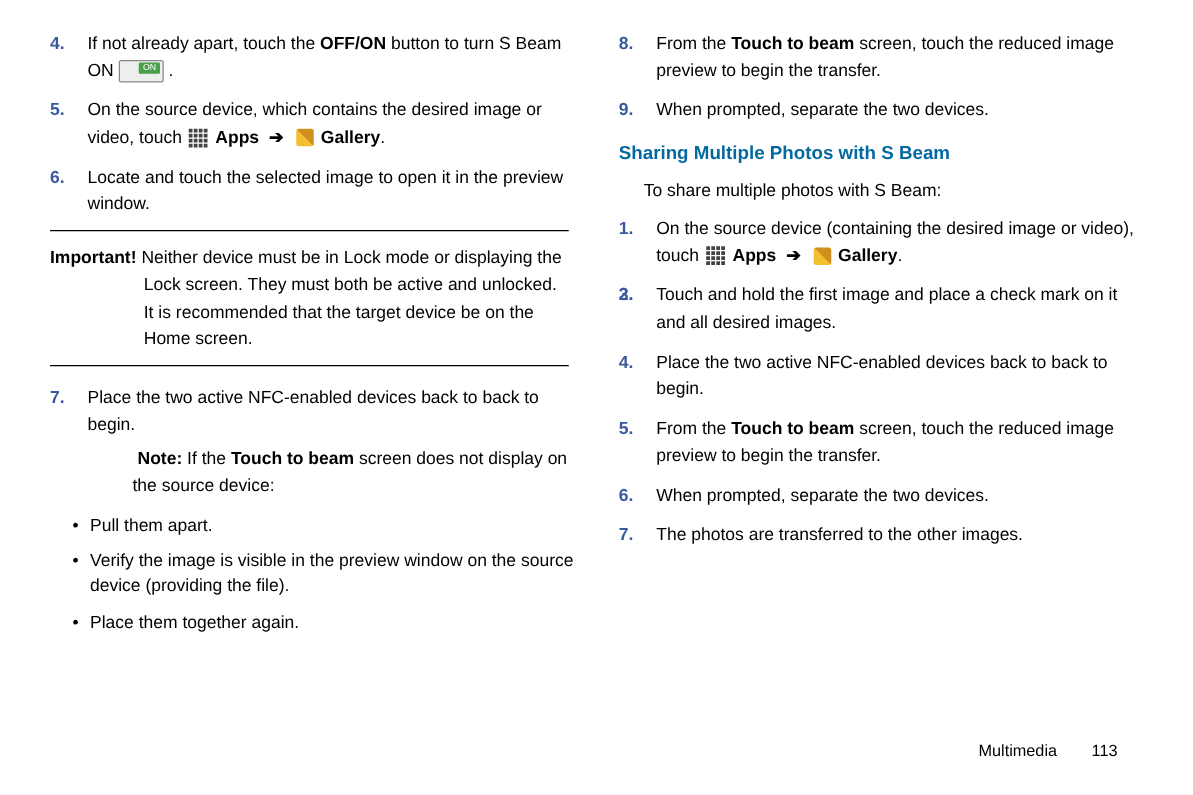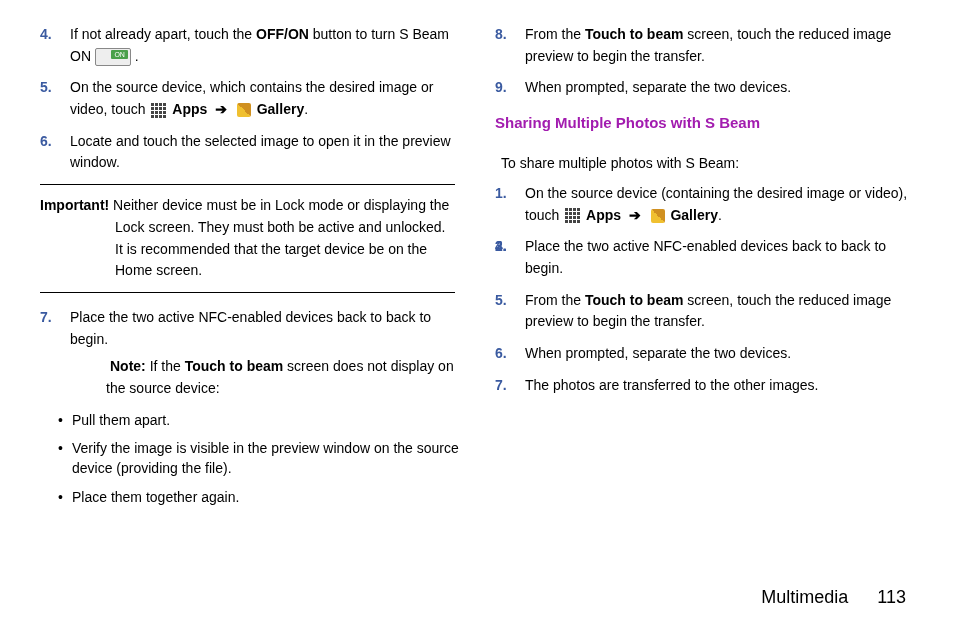--- a/index.html
+++ b/index.html
@@ -101,31 +101,31 @@
     margin-bottom: 8px;
     line-height: 1.45;
   }
   ul.bullets li::before {
     content: "•";
     position: absolute;
     left: -14px;
     top: 0;
   }
   .section-head {
-    color: #a21caf;
+    color: #0369a1;
     font-weight: bold;
     font-size: 15px;
-    margin: 12px 0 19px 0;
-  }
-  .intro { margin: 0 0 8px 6px; }
+    margin: 12px 0 8px 0;
+  }
+  .intro { margin: 0 0 8px 20px; }
   .footer {
     position: absolute;
     bottom: 28px;
-    right: 48px;
-    font-size: 18px;
+    right: 60px;
+    font-size: 13px;
   }
   .footer .pg { margin-left: 24px; }
 </style>
 </head>
 <body>
 
 <div class="page">
   <div class="col">
     <ol class="num">
       <li>
@@ -218,20 +218,21 @@
             <span></span>
             <span></span>
             <span></span>
           </span> <span class="bold">Apps</span> <span class="arrow">➔</span> <span class="icon-gallery"></span> <span class="bold">Gallery</span><span>.</span>
       </li>
       <li>
         <span class="num-label">2.</span>
       </li>
       <li>
         <span class="num-label">3.</span>
+        <span>Touch and hold the first image and place a check mark on it and all desired images.</span>
       </li>
       <li>
         <span class="num-label">4.</span>
         <span>Place the two active NFC-enabled devices back to back to begin.</span>
       </li>
       <li>
         <span class="num-label">5.</span>
         <span>From the </span><span class="bold">Touch to beam</span><span> screen, touch the reduced image preview to begin the transfer.</span>
       </li>
       <li>

